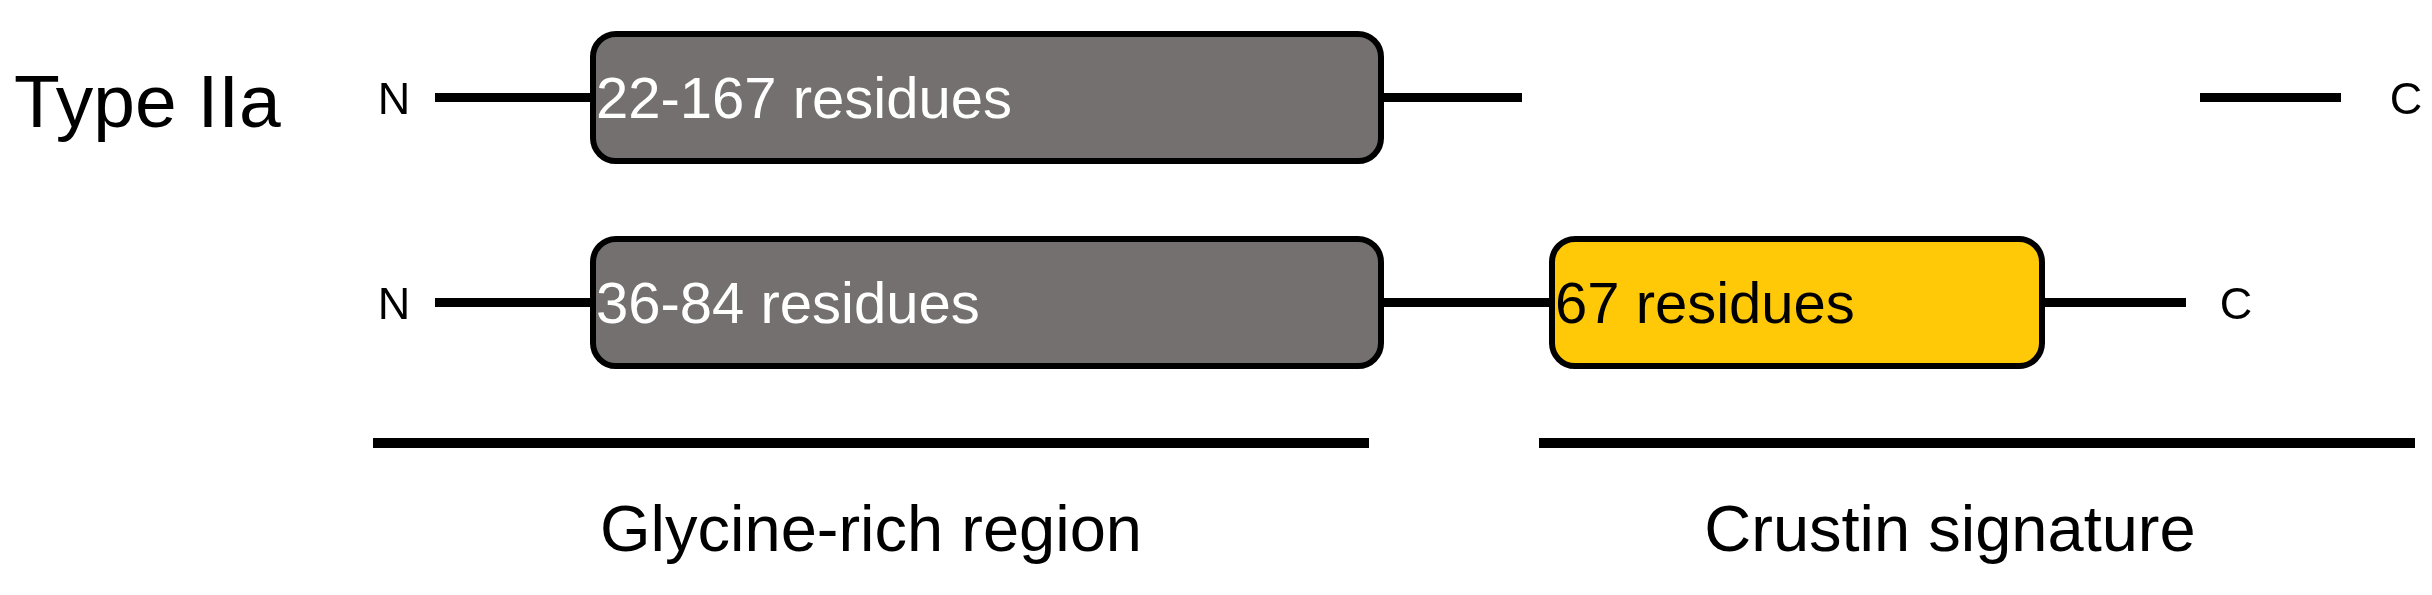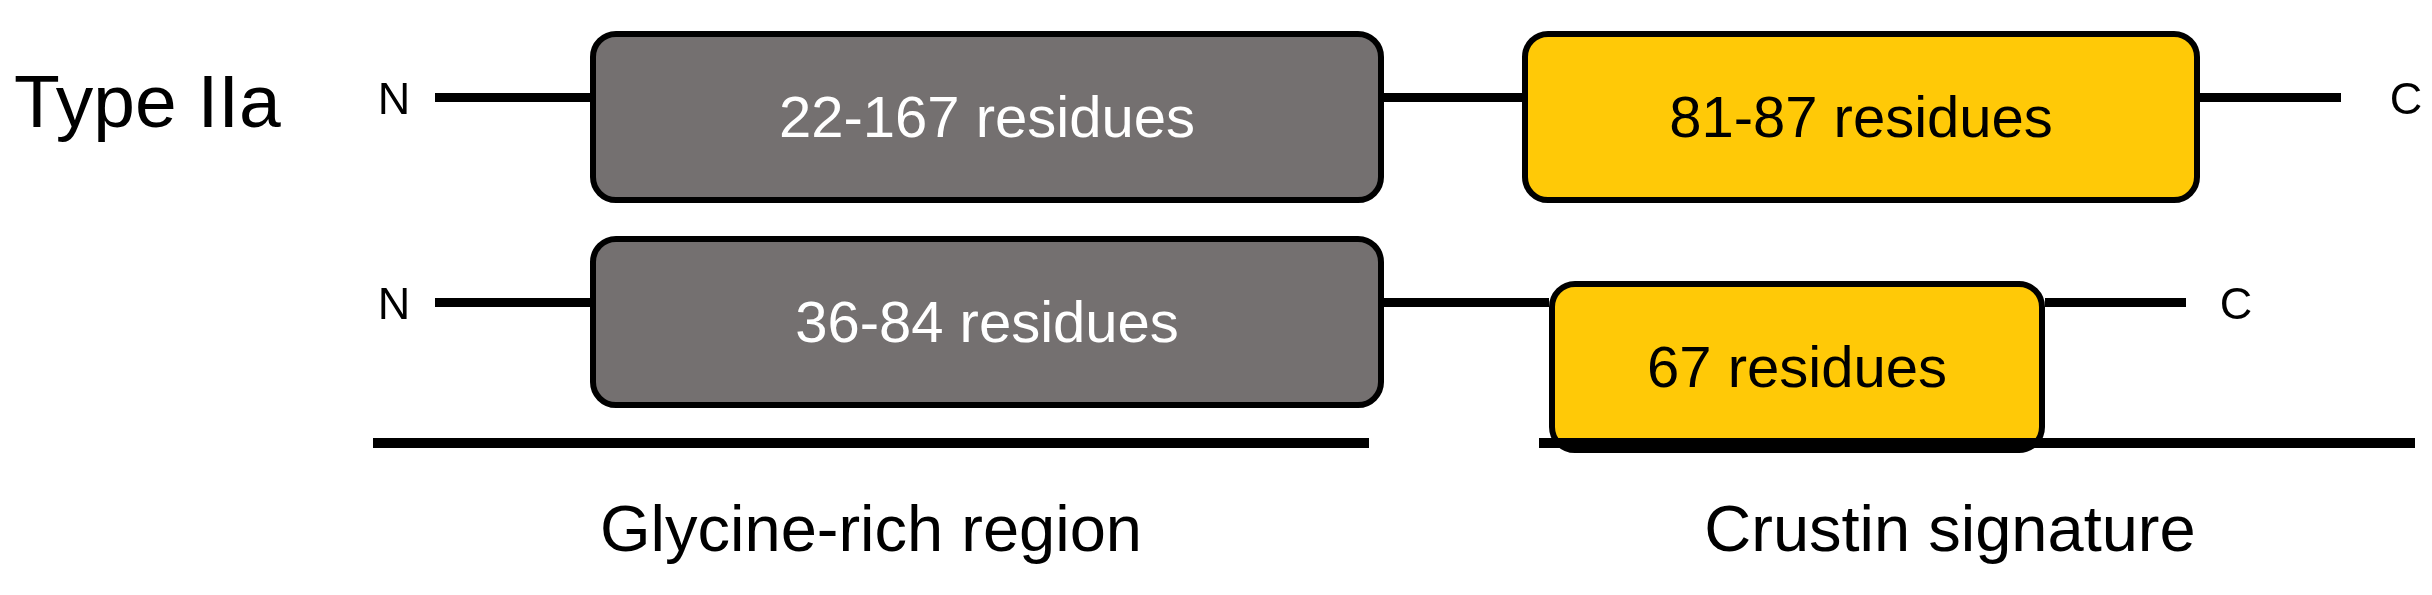--- a/index.html
+++ b/index.html
@@ -33,26 +33,25 @@
     color: #000;
     text-align: center;
     white-space: nowrap;
   }
   .backbone {
     height: 9px;
     background: var(--outline);
   }
   .domain-box {
     box-sizing: border-box;
-    height: 172px;
+    height: 133px;
     border: 6px solid var(--outline);
     border-radius: 26px;
     display: flex;
     align-items: center;
-    justify-content: center;
     font-size: 58px;
     line-height: 1;
     white-space: nowrap;
   }
   .domain-gray {
     background: var(--glycine-fill);
     color: var(--text-on-gray);
   }
   .domain-yellow {
     background: var(--crustin-fill);
@@ -76,35 +75,32 @@
 <div id="canvas" style="--glycine-fill: #747070; --crustin-fill: #FFC907; --outline: #000000; --text-on-gray: #FFFFFF; --text-on-yellow: #000000;">
 
   <div class="abs" style="left:0; top:0; width:2432px; height:200px;">
     <div class="abs row-label" style="left:14px; top:64px;">Type IIa</div>
     <div class="abs terminus" style="left:369px; top:76px; width:50px;">N</div>
     <div class="abs backbone" style="left:435px; top:93px; width:155px;"></div>
     <div class="abs domain-box domain-gray" style="left:590px; top:31px; width:794px;">
       <span>22-167 residues</span>
     </div>
     <div class="abs backbone" style="left:1384px; top:93px; width:138px;"></div>
-    <div class="abs domain-box domain-yellow" style="left:1522px; top:31px; width:678px;">
-      <span>81-87 residues</span>
-    </div>
     <div class="abs backbone" style="left:2200px; top:93px; width:141px;"></div>
     <div class="abs terminus" style="left:2380px; top:76px; width:52px;">C</div>
   </div>
 
   <div class="abs" style="left:0; top:200px; width:2432px; height:200px;">
     <div class="abs terminus" style="left:369px; top:81px; width:50px;">N</div>
     <div class="abs backbone" style="left:435px; top:98px; width:155px;"></div>
     <div class="abs domain-box domain-gray" style="left:590px; top:36px; width:794px;">
       <span>36-84 residues</span>
     </div>
     <div class="abs backbone" style="left:1384px; top:98px; width:165px;"></div>
-    <div class="abs domain-box domain-yellow" style="left:1549px; top:36px; width:496px;margin-top:45px;">
+    <div class="abs domain-box domain-yellow" style="left:1549px; top:36px; width:496px;">
       <span>67 residues</span>
     </div>
     <div class="abs backbone" style="left:2045px; top:98px; width:141px;"></div>
     <div class="abs terminus" style="left:2210px; top:81px; width:52px;">C</div>
   </div>
 
   <div class="abs region-underline" style="left:373px; top:438px; width:996px;"></div>
   <div class="abs region-underline" style="left:1539px; top:438px; width:876px;"></div>
 
   <div class="abs region-label" style="left:1500px; top:496px; width:900px;">Crustin signature</div>

